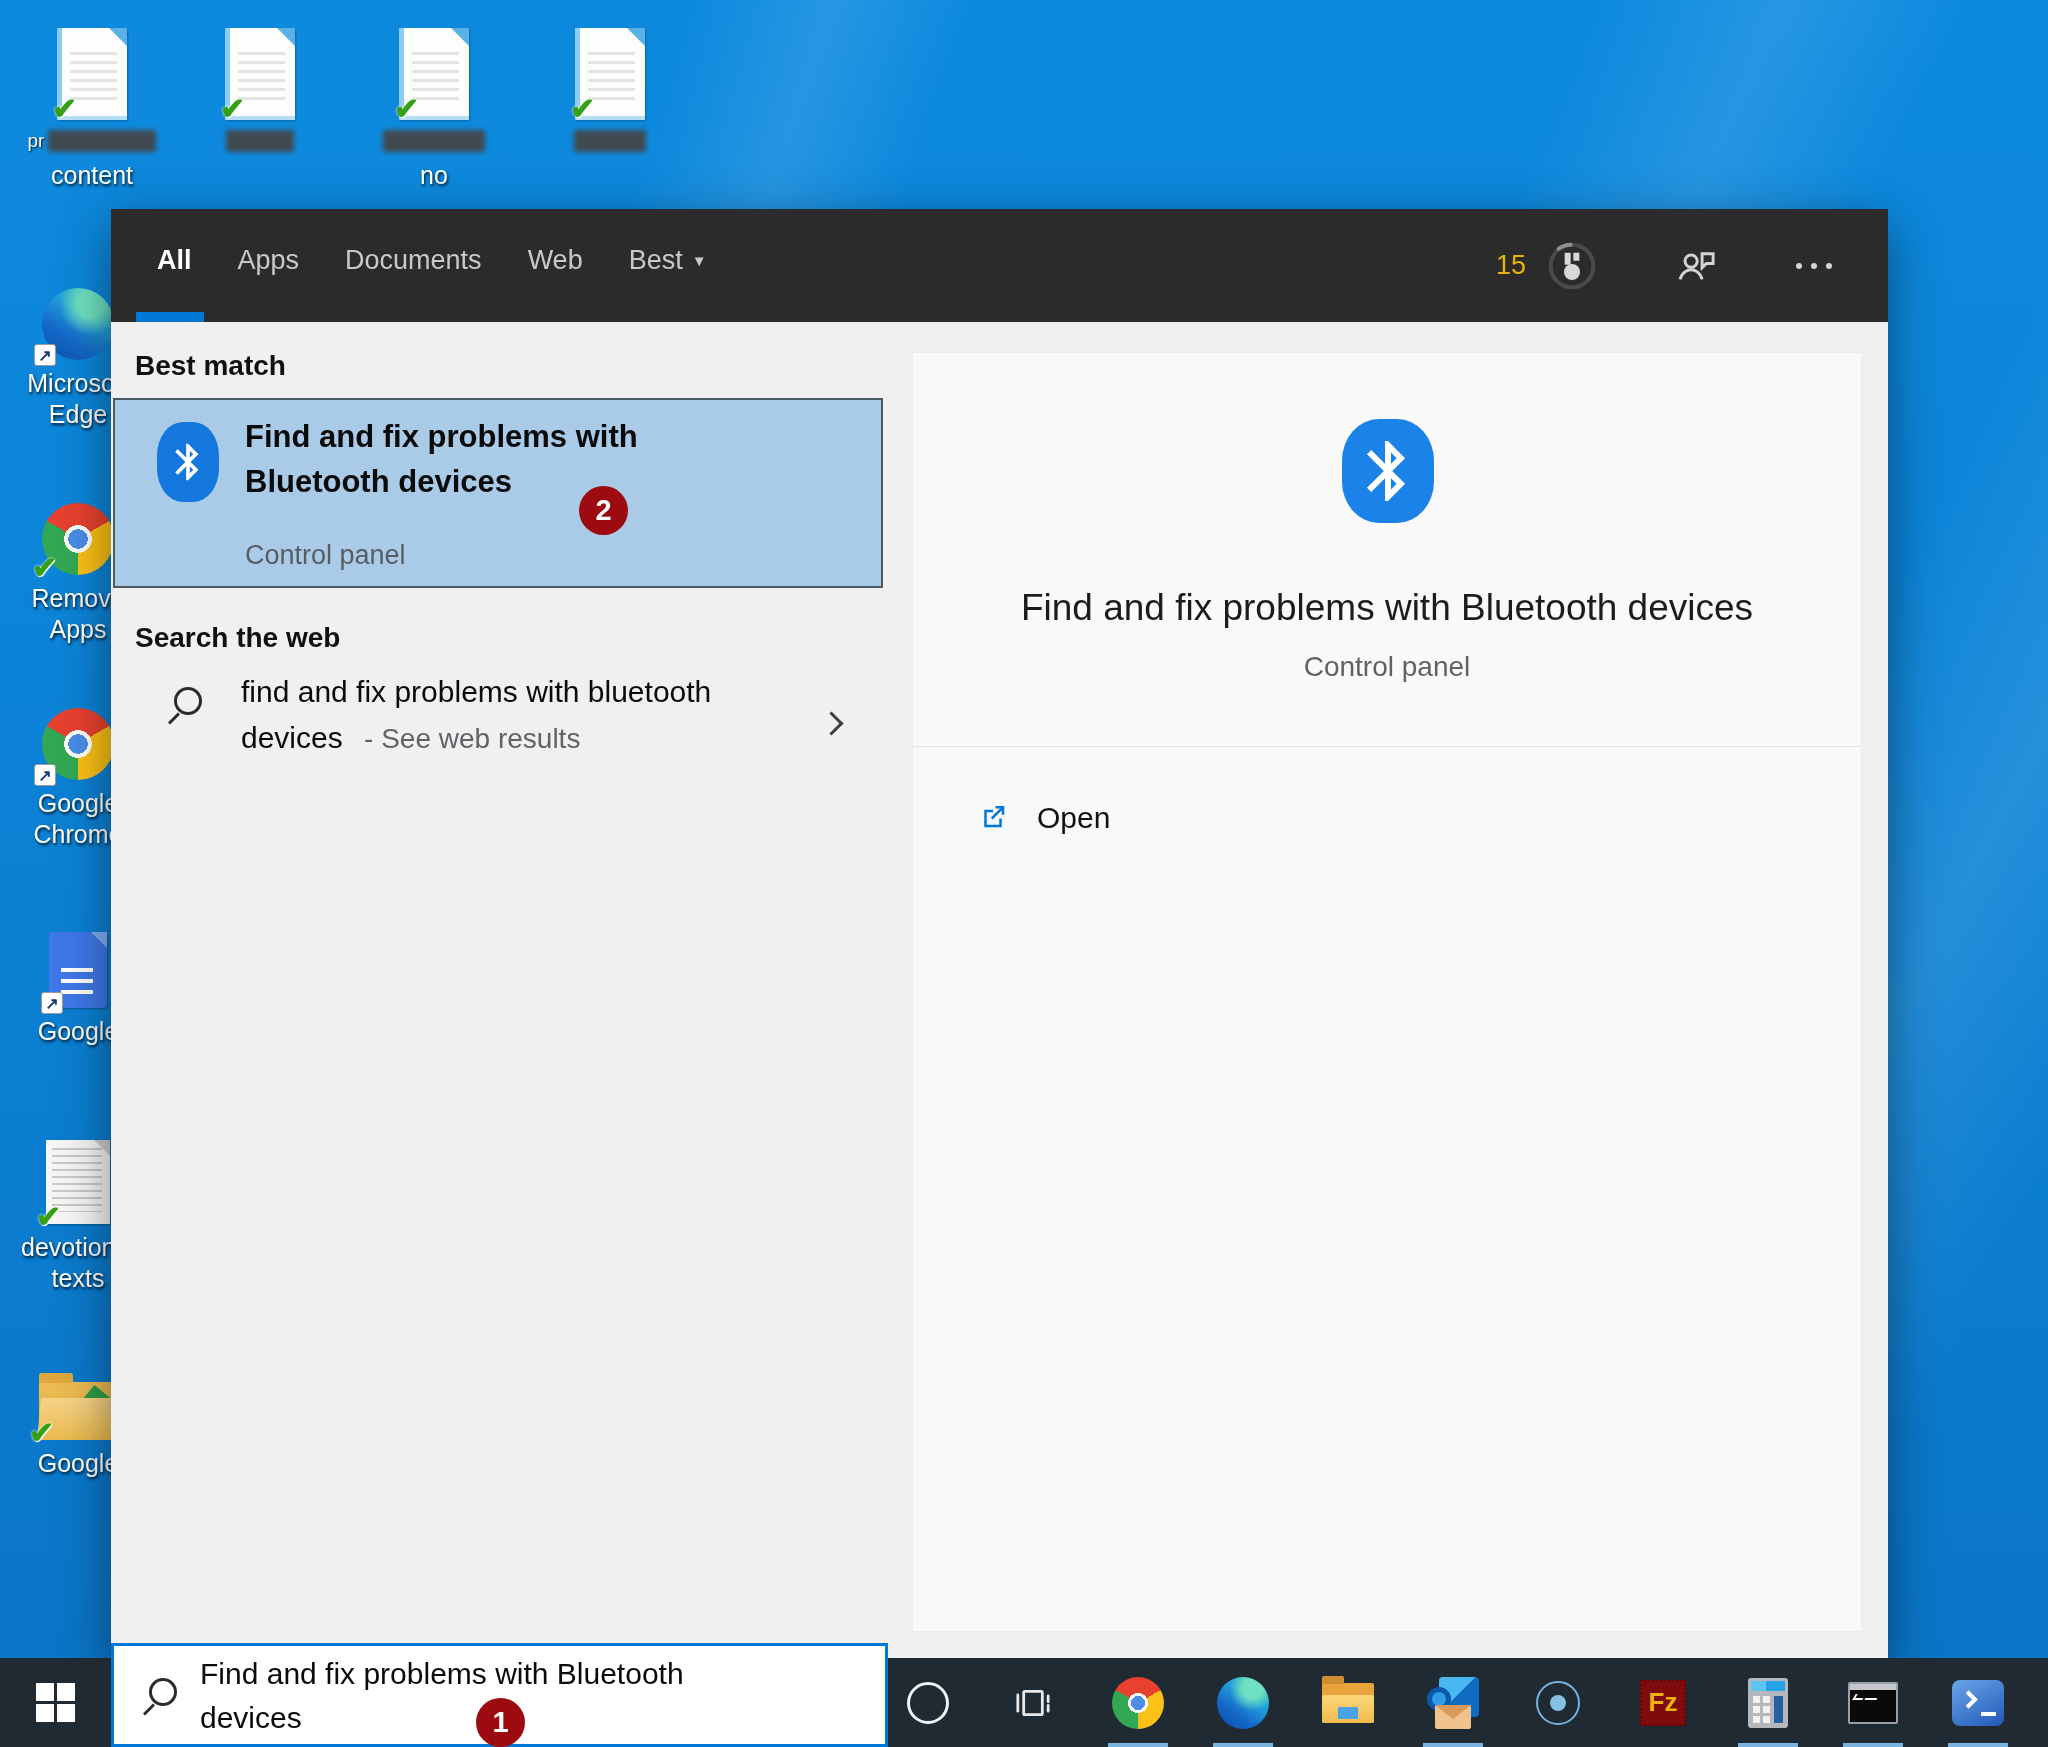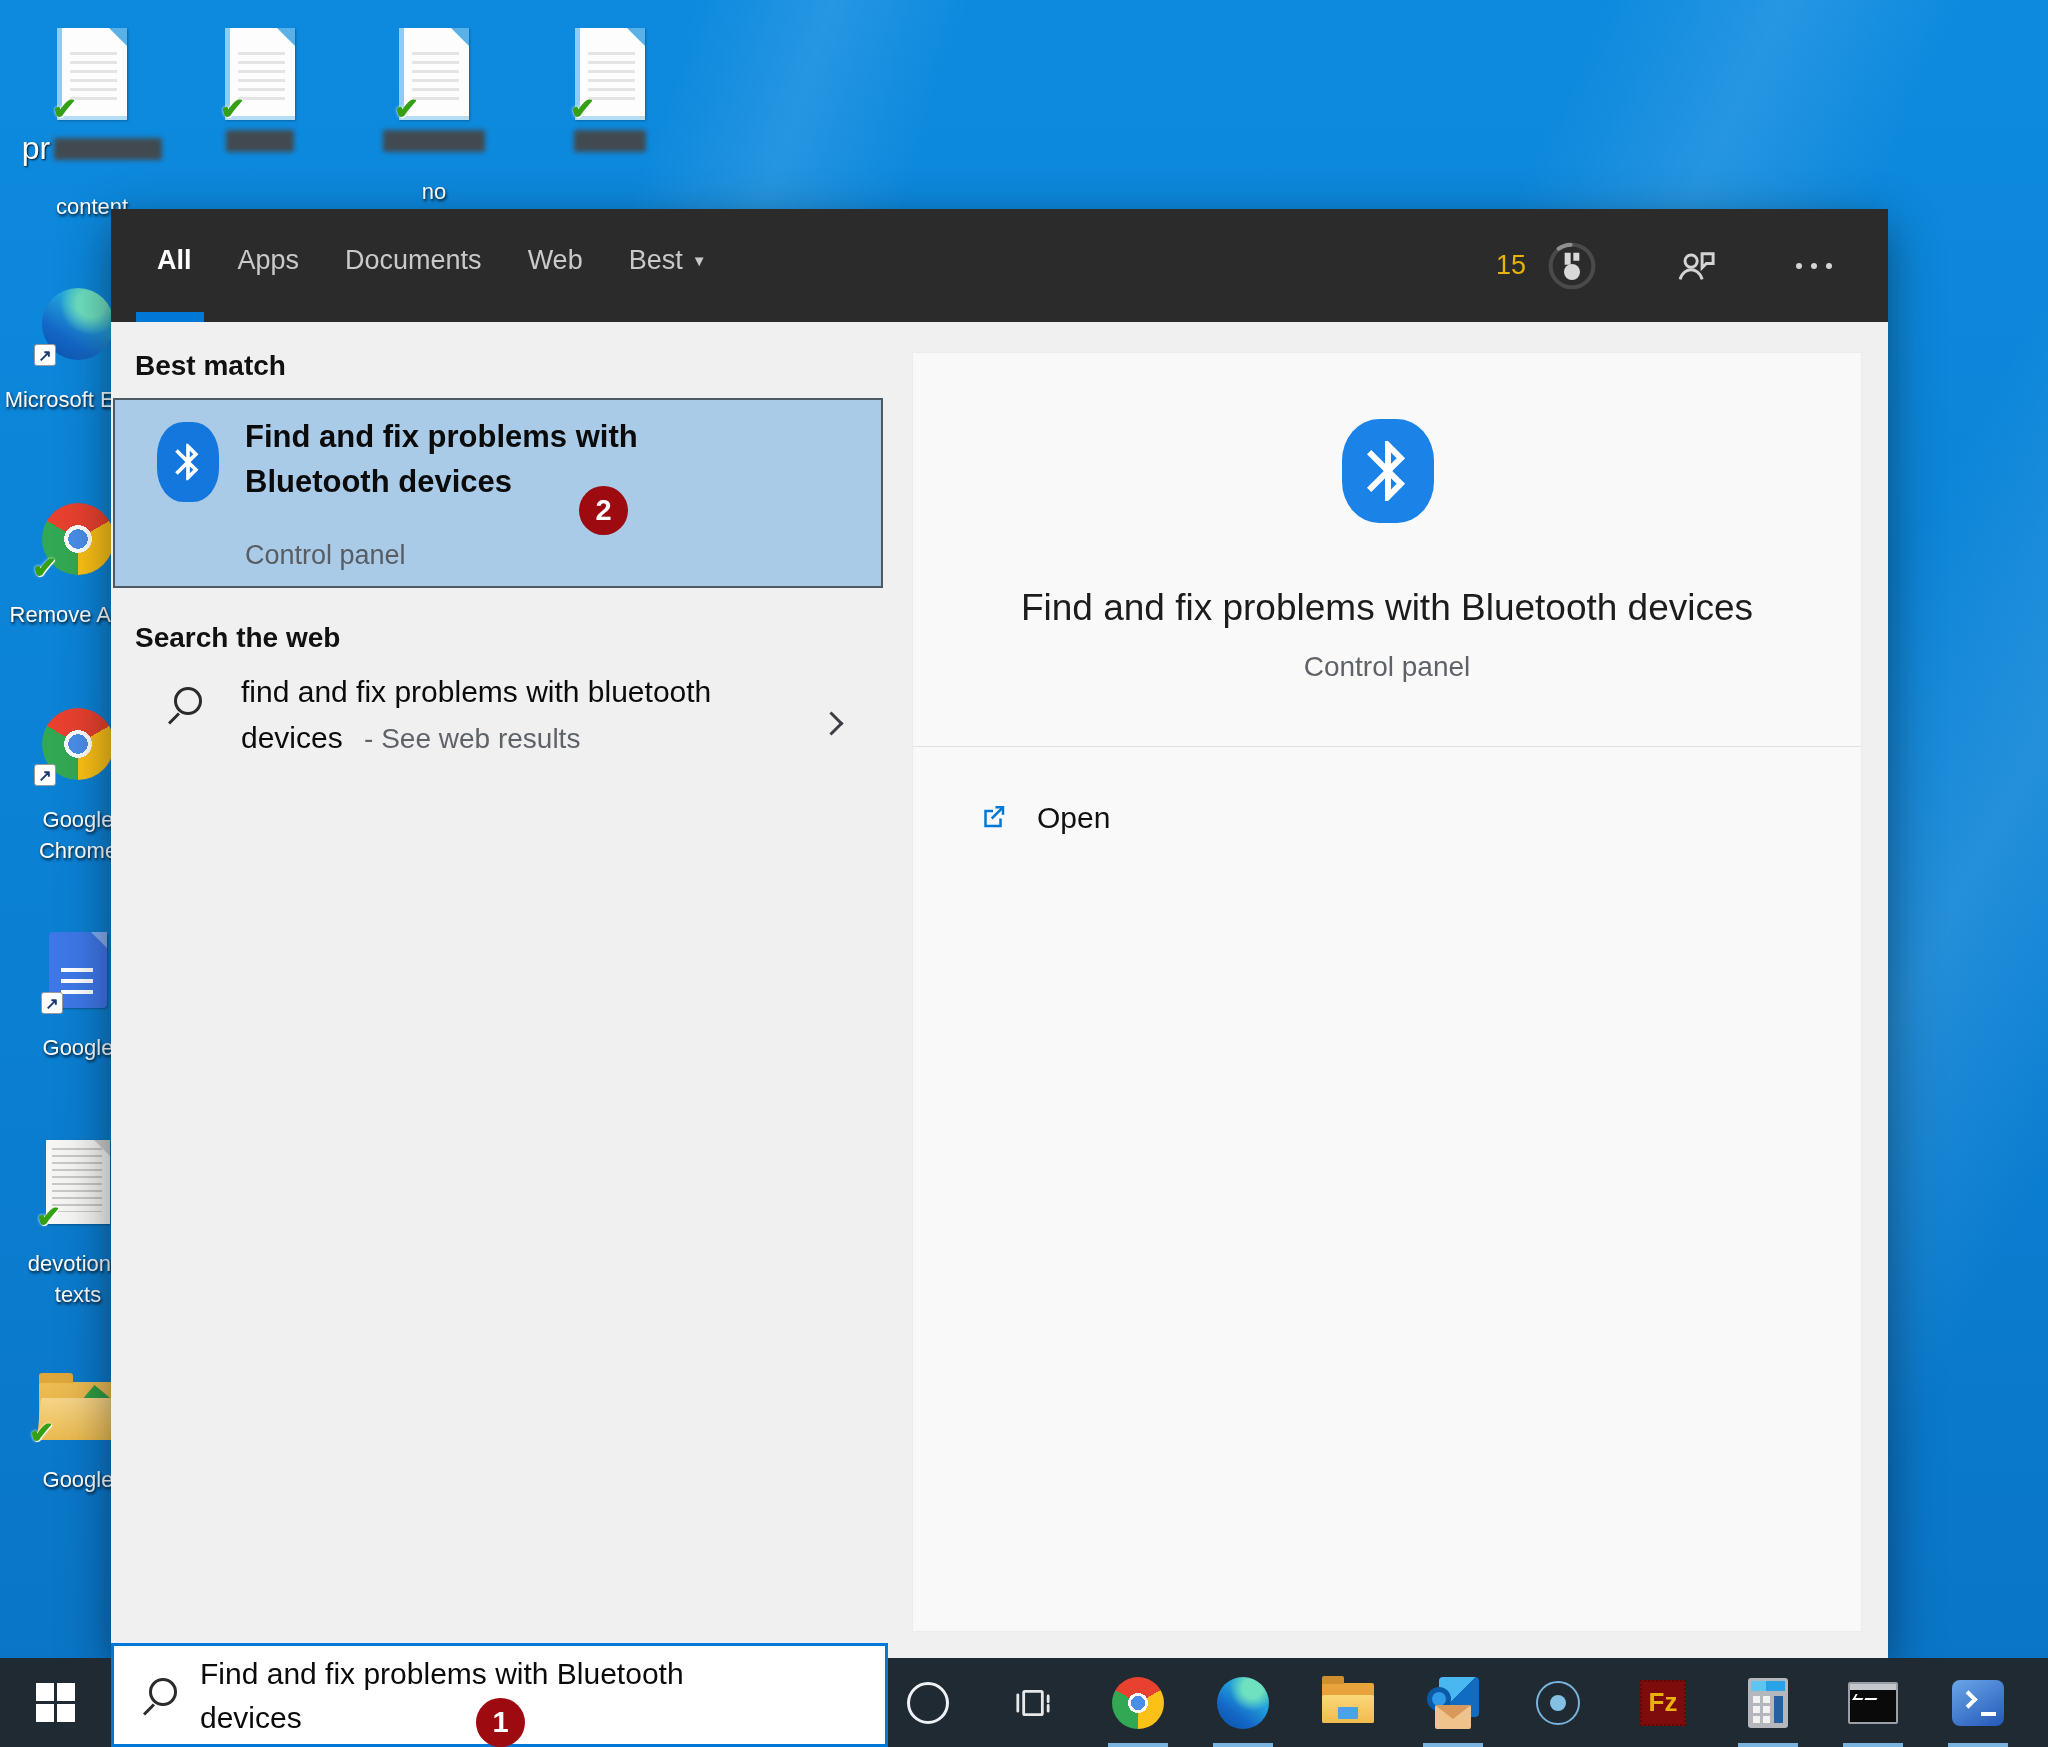--- a/index.html
+++ b/index.html
@@ -10,41 +10,41 @@
 
   
   .beam { position:absolute; pointer-events:none;
     background:linear-gradient(90deg,rgba(255,255,255,0) 0%,rgba(190,230,255,.14) 50%,rgba(255,255,255,0) 100%); }
   .beam.b1 { left:620px; top:-220px; width:260px; height:950px; transform:rotate(18deg); }
   .beam.b2 { left:1430px; top:-150px; width:330px; height:1150px; transform:rotate(24deg); }
   .beam.b3 { left:1760px; top:250px; width:420px; height:1250px; transform:rotate(28deg); }
 
   
   .ditem { position:absolute; width:156px; display:flex; flex-direction:column; align-items:center; }
-  .dlabel { margin-top:24px; font-size:22px; line-height:31px; color:#fff; text-align:center;
+  .dlabel { margin-top:8px; font-size:25px; line-height:31px; color:#fff; text-align:center;
     text-shadow:1px 2px 3px rgba(0,0,0,.85); width:150px; word-wrap:break-word; }
   .docpage { position:relative; width:70px; height:92px; background:#fdfdfd;
     border-left:5px solid #8ecdf2; border-bottom:4px solid #b5ddf5; box-shadow:1px 1px 2px rgba(0,0,0,.25); }
   .docpage::before { content:""; position:absolute; right:0; top:0; border-style:solid;
     border-width:0 18px 18px 0; border-color:transparent #5ab1e8 transparent transparent; }
   .docpage .lines { position:absolute; left:8px; top:24px; right:10px; height:52px;
     background:repeating-linear-gradient(180deg,#e4e4e4 0 3px,transparent 3px 9px); }
   .whitepage { position:relative; width:64px; height:84px; background:#f6f6f4; box-shadow:1px 1px 2px rgba(0,0,0,.3); }
   .whitepage::before { content:""; position:absolute; right:0; top:0; border-style:solid;
     border-width:0 16px 16px 0; border-color:transparent #cfcfcf transparent transparent; }
   .whitepage .lines { position:absolute; left:6px; top:8px; right:8px; height:64px;
     background:repeating-linear-gradient(180deg,#c9c9c9 0 2px,transparent 2px 7px); }
   .check { position:absolute; left:-10px; bottom:-10px; font-size:30px; font-weight:bold; color:#35a015;
     text-shadow:0 0 3px #fff,1px 1px 0 #fff; }
   .shortcut { position:absolute; left:-8px; bottom:-6px; width:22px; height:22px; background:#fff;
     border:1px solid #9a9a9a; border-radius:3px; display:flex; align-items:center; justify-content:center;
     font-size:16px; font-weight:bold; color:#1c3a6e; }
   .blurname { height:22px; background:#4a4038; opacity:.85; filter:blur(2.5px); border-radius:2px; }
   .nrow { display:flex; align-items:center; gap:4px; margin-top:10px; }
-  .nprefix { font-size:32px; color:#fff; text-shadow:1px 1px 2px rgba(0,0,0,.9); }
+  .nprefix { font-size:19px; color:#fff; text-shadow:1px 1px 2px rgba(0,0,0,.9); }
 
   .chromeball { border-radius:50%;
     background:radial-gradient(circle at 50% 50%, #4a8ee8 0 19%, #ffffff 19% 27%, rgba(0,0,0,0) 27%),
       conic-gradient(from 60deg, #fbc116 0 120deg, #33a854 120deg 240deg, #e8412f 240deg 360deg); }
   .edgeball { border-radius:50%;
     background:radial-gradient(circle at 68% 22%, #6fe0c0 0 18%, rgba(0,0,0,0) 42%),
       linear-gradient(215deg,#3cc8b4 0%,#22a0dc 38%,#1468c8 68%,#0a4ea6 100%); }
   .gdoc { position:relative; width:58px; height:76px; background:#3e78e8; border-radius:4px; box-shadow:1px 1px 2px rgba(0,0,0,.3); }
   .gdoc::before { content:""; position:absolute; right:0; top:0; border-style:solid;
     border-width:0 16px 16px 0; border-color:transparent #84aef2 transparent transparent; }

